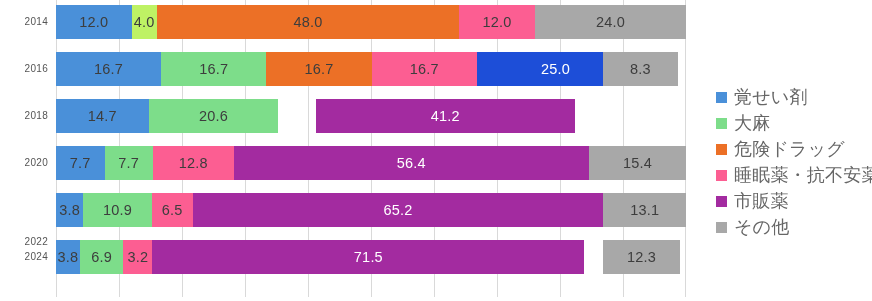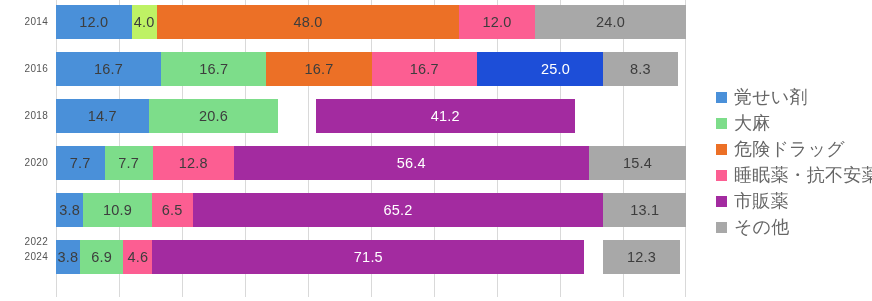--- a/index.html
+++ b/index.html
@@ -207,21 +207,21 @@
           </div>
         </div>
         <div class="bar-row" style="top: 240px;">
           <div class="segment" style="left: 0px; width: 23.94px; background: rgb(74, 144, 217);">
             <span class="seg-label lbl-dark">3.8</span>
           </div>
           <div class="segment" style="left: 23.94px; width: 43.47px; background: rgb(125, 221, 138);">
             <span class="seg-label lbl-dark">6.9</span>
           </div>
           <div class="segment" style="left: 67.41px; width: 28.98px; background: rgb(252, 94, 146);">
-            <span class="seg-label lbl-dark">4.6</span>
+            <span class="seg-label lbl-dark">3.2</span>
           </div>
           <div class="segment" style="left: 96.39px; width: 432px; background: rgb(163, 43, 160);">
             <span class="seg-label lbl-light">71.5</span>
           </div>
           <div class="segment" style="left: 546.84px; width: 77.49px; background: rgb(168, 168, 168);">
             <span class="seg-label lbl-dark">12.3</span>
           </div>
         </div>
       </div>
   </div>

